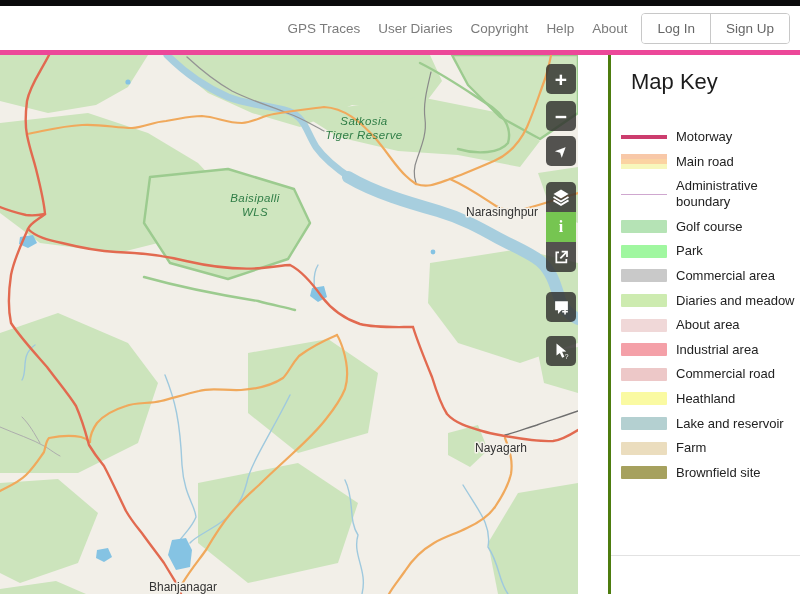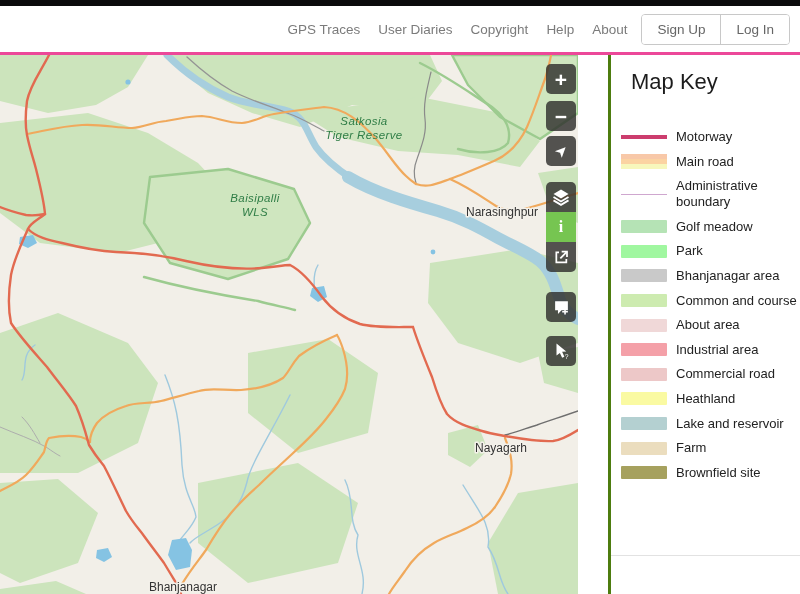--- a/index.html
+++ b/index.html
@@ -4,21 +4,21 @@
 <style>
   html,body{margin:0;padding:0;}
   body{
     width:800px;height:594px;position:relative;overflow:hidden;
     font-family:"Liberation Sans",sans-serif;background:#fff;
   }
   
   .topstrip{position:absolute;left:0;top:0;width:800px;height:6px;background:#0b0b0c;}
   .header{
     position:absolute;left:0;top:6px;width:800px;height:49px;background:#fff;
-    border-bottom:3px solid #ec4899;box-sizing:border-box;
+    border-bottom:5px solid #ec4899;box-sizing:border-box;
     display:flex;align-items:center;justify-content:flex-end;
   }
   .nav{display:flex;align-items:center;gap:18px;margin-right:14px;}
   .nav a{color:#7b7b7b;font-size:13.5px;text-decoration:none;cursor:pointer;white-space:nowrap;}
   .authbox{
     display:flex;border:1px solid #c8c8c8;border-radius:4px;overflow:hidden;
     margin-right:10px;height:29px;
   }
   .authbox .authbtn{
     display:flex;align-items:center;padding:0 15px;font-size:13.5px;color:#666;
@@ -71,22 +71,22 @@
 
 <div class="header">
   <nav class="nav">
       <a>GPS Traces</a>
       <a>User Diaries</a>
       <a>Copyright</a>
       <a>Help</a>
       <a>About</a>
     </nav>
   <div class="authbox">
+    <span class="authbtn">Log In</span>
     <span class="authbtn">Sign Up</span>
-    <span class="authbtn">Log In</span>
   </div>
 </div>
 
 <div class="map">
   <svg width="578" height="539" viewBox="0 0 578 539">
     <rect x="0" y="0" width="578" height="539" fill="#F2EFE8"></rect>
 
     <g fill="#CCE4BC" stroke="none">
       <path d="M0,0 L148,0 L128,32 L96,50 L48,58 L0,46 Z"></path>
       <path d="M170,0 L430,0 L442,26 L420,55 L352,50 L300,72 L252,58 L208,38 L184,18 Z"></path>
@@ -229,33 +229,33 @@
           <i style="background: rgb(247, 247, 188);"></i>
         </span>
     <span class="legend-label">Main road</span>
   </div>
       <div class="legend-row">
     <span class="swatch" style="background: rgb(207, 167, 207); height: 1px;"></span>
     <span class="legend-label">Administrative boundary</span>
   </div>
       <div class="legend-row">
     <span class="swatch area" style="background: rgb(181, 227, 181);"></span>
-    <span class="legend-label">Golf meadow</span>
+    <span class="legend-label">Golf course</span>
   </div>
       <div class="legend-row">
     <span class="swatch area" style="background: rgb(160, 247, 160);"></span>
     <span class="legend-label">Park</span>
   </div>
       <div class="legend-row">
     <span class="swatch area" style="background: rgb(201, 201, 201);"></span>
-    <span class="legend-label">Bhanjanagar area</span>
+    <span class="legend-label">Commercial area</span>
   </div>
       <div class="legend-row">
     <span class="swatch area" style="background: rgb(205, 235, 176);"></span>
-    <span class="legend-label">Common and course</span>
+    <span class="legend-label">Diaries and meadow</span>
   </div>
       <div class="legend-row">
     <span class="swatch area" style="background: rgb(240, 216, 216);"></span>
     <span class="legend-label">About area</span>
   </div>
       <div class="legend-row">
     <span class="swatch area" style="background: rgb(244, 160, 168);"></span>
     <span class="legend-label">Industrial area</span>
   </div>
       <div class="legend-row">

